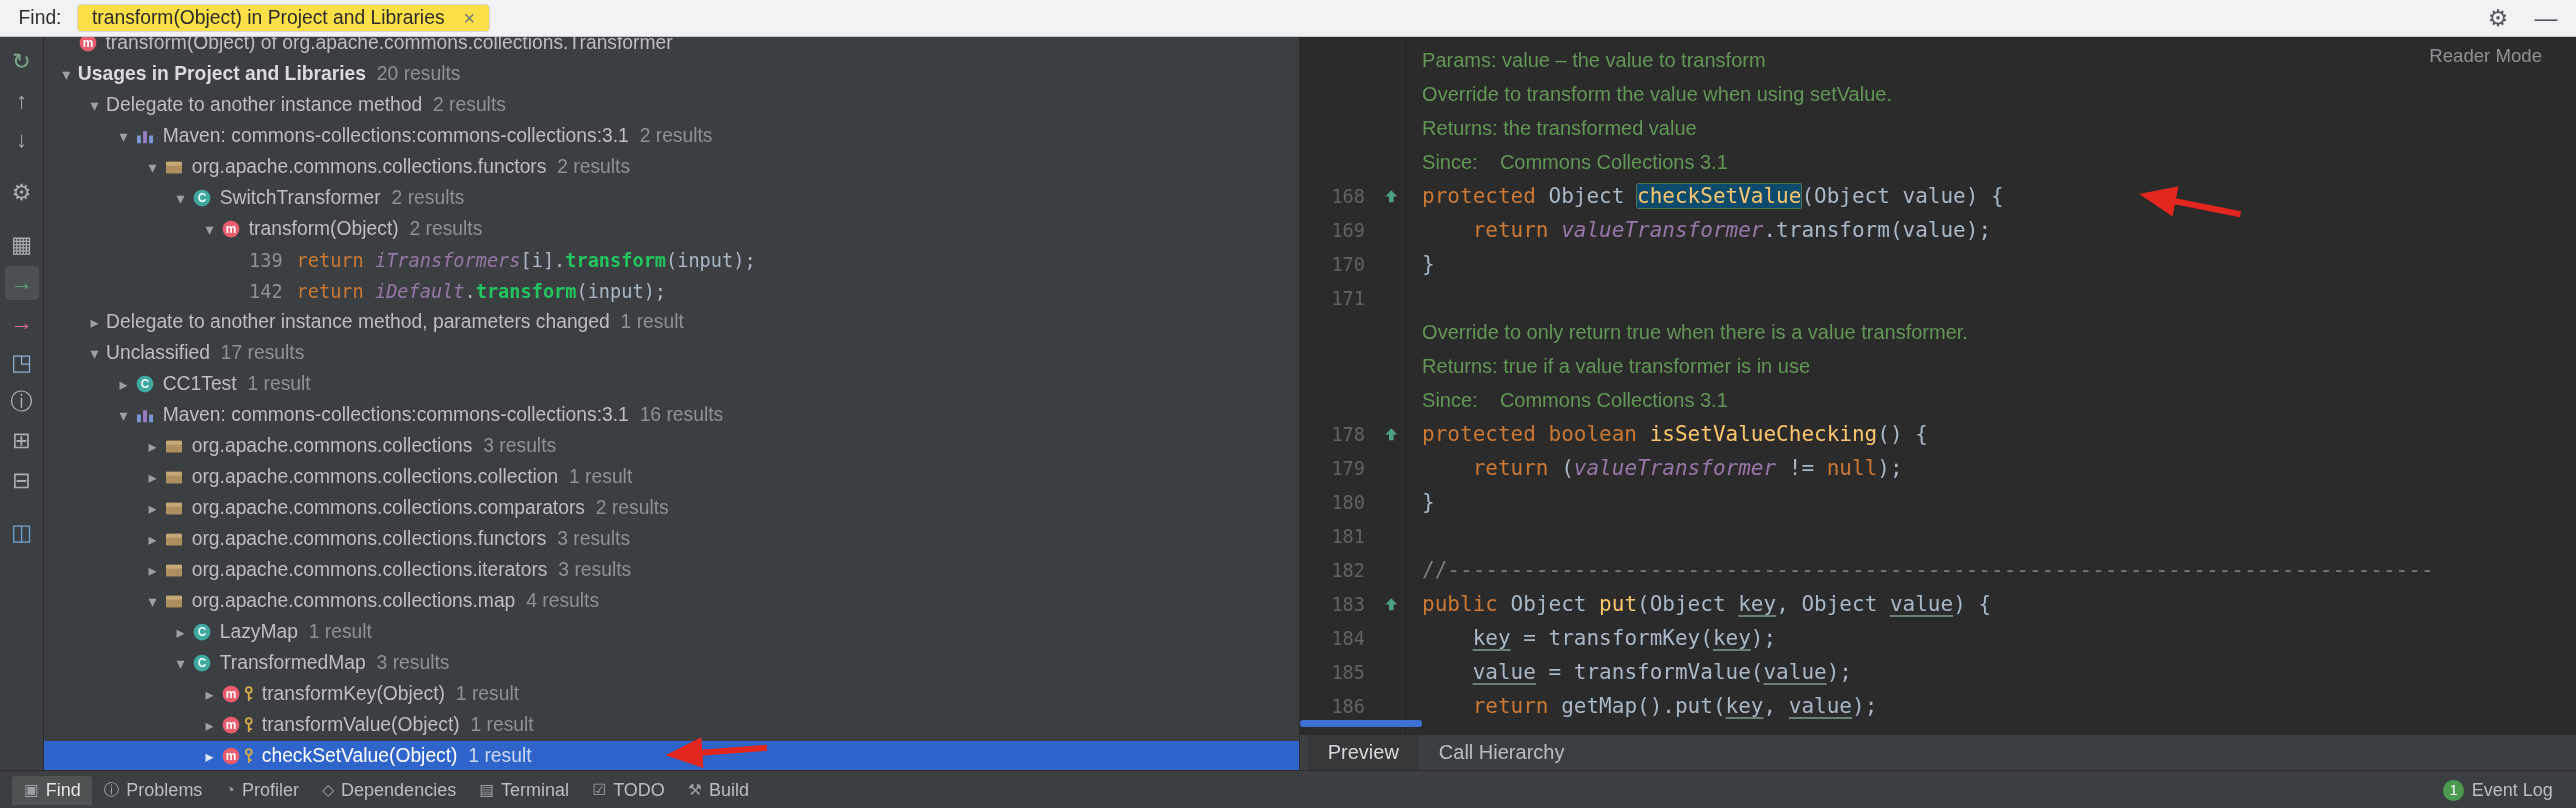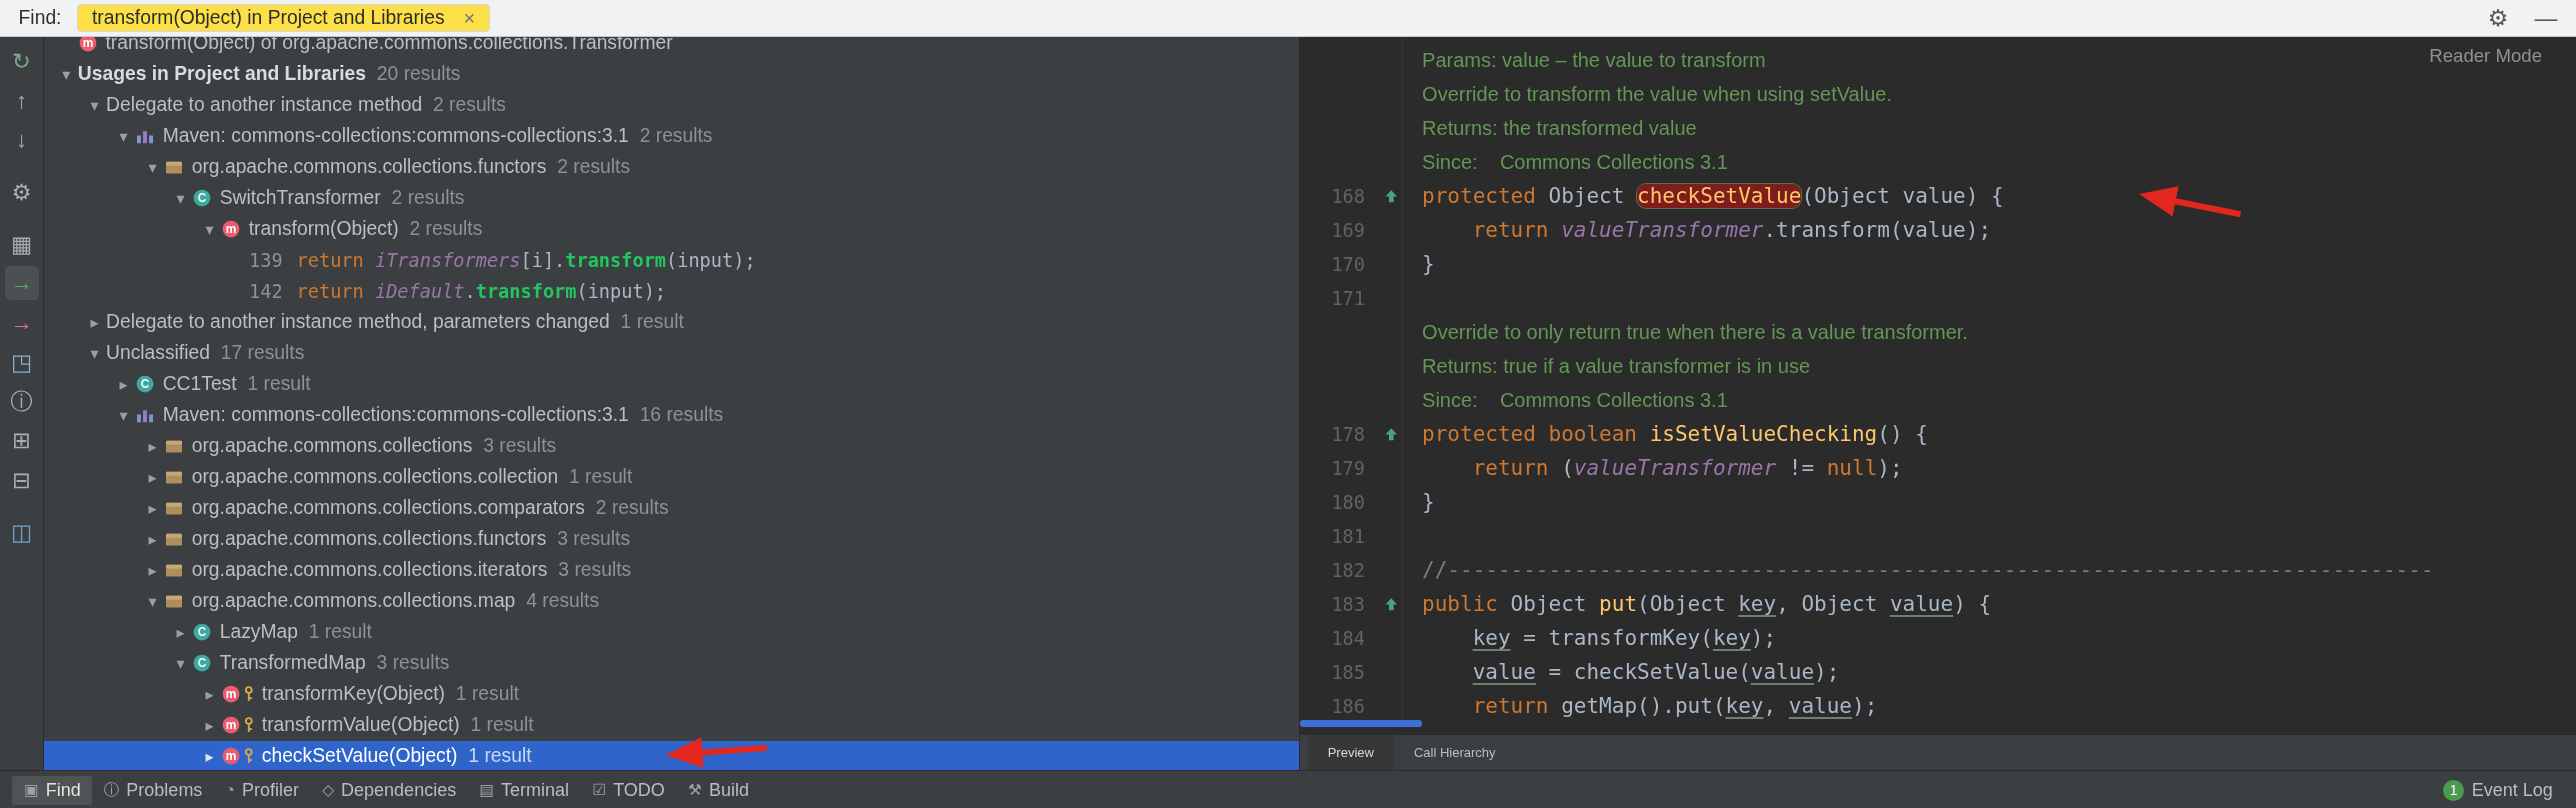--- a/index.html
+++ b/index.html
@@ -53,32 +53,32 @@
         font-family:"DejaVu Sans Mono",monospace;font-size:18.6px;color:#606366}
   .gico{width:37px;flex:none;display:flex;justify-content:center;align-items:center}
   .gico svg{width:18.6px;height:18.6px}
   .lc{white-space:pre;padding-left:12.4px}
   .codeline .lc{font-family:"DejaVu Sans Mono",monospace;font-size:21px;color:#A9B7C6}
   .docline  .lc{font-size:20px;color:#629755}
   .sg-kw{color:#CC7832}
   .sg-pl{color:#A9B7C6}
   .sg-fld{color:#9876AA;font-style:italic}
   .sg-md{color:#FFC66B}
-  .sg-hl{color:#FFC66B;background:#7f1d1d;outline:0.8px solid #50724F;border-radius:9px}
+  .sg-hl{color:#FFC66B;background:#0c4a6e;outline:0.8px solid #50724F;border-radius:1px}
   .sg-cm{color:#7A7E83}
   .sg-pm{color:#A9B7C6;text-decoration:underline;text-decoration-thickness:1.5px;
          text-underline-offset:3.9px;text-decoration-color:#6B7F74}
   .sg-mt{color:#22c55e;font-weight:bold}
   .reader{position:absolute;top:7.7px;right:34px;font-size:18.6px;color:#8E9296}
   .hthumb{position:absolute;left:0;bottom:7.7px;width:122px;height:7px;background:#3E6FD6;border-radius:3.1px}
 
   
   .tabrow{position:absolute;left:1300px;right:0;bottom:39px;height:36px;background:#3C3F41;
           border-top:0.8px solid #2B2B2B;display:flex;align-items:center;padding-left:7.7px;box-sizing:border-box}
-  .ptab{padding:0 20px;height:100%;display:flex;align-items:center;font-size:13px;color:#BBBEC1}
+  .ptab{padding:0 20px;height:100%;display:flex;align-items:center;font-size:20px;color:#BBBEC1}
   .ptab.act{background:#353739;color:#D7D9DB}
 
   
   .statusbar{position:absolute;left:0;right:0;bottom:0;height:39px;background:#3C3F41;
              border-top:0.8px solid #2B2B2B;display:flex;align-items:center;padding:0 12.4px;box-sizing:border-box}
   .sbitem{display:flex;align-items:center;gap:7px;padding:0 11.6px;height:29px;font-size:18px;
           color:#BBBEC1;border-radius:3.1px;flex:none}
   .sbitem.act{background:#505354;color:#E2E4E6}
   .sbico{font-size:15.5px;color:#9DA1A5}
   .sbsp{flex:1}
@@ -466,21 +466,21 @@
           <span class="lc"><span class="sg-kw">public </span><span class="sg-pl">Object </span><span class="sg-md">put</span><span class="sg-pl">(Object </span><span class="sg-pm">key</span><span class="sg-pl">, Object </span><span class="sg-pm">value</span><span class="sg-pl">) {</span></span>
         </div>
         <div class="eline codeline">
           <span class="gnum">184</span>
           <span class="gico"></span>
           <span class="lc"><span class="sg-pl">    </span><span class="sg-pm">key</span><span class="sg-pl"> = transformKey(</span><span class="sg-pm">key</span><span class="sg-pl">);</span></span>
         </div>
         <div class="eline codeline">
           <span class="gnum">185</span>
           <span class="gico"></span>
-          <span class="lc"><span class="sg-pl">    </span><span class="sg-pm">value</span><span class="sg-pl"> = checkSetValue(</span><span class="sg-pm">value</span><span class="sg-pl">);</span></span>
+          <span class="lc"><span class="sg-pl">    </span><span class="sg-pm">value</span><span class="sg-pl"> = transformValue(</span><span class="sg-pm">value</span><span class="sg-pl">);</span></span>
         </div>
         <div class="eline codeline">
           <span class="gnum">186</span>
           <span class="gico"></span>
           <span class="lc"><span class="sg-pl">    </span><span class="sg-kw">return </span><span class="sg-pl">getMap().put(</span><span class="sg-pm">key</span><span class="sg-pl">, </span><span class="sg-pm">value</span><span class="sg-pl">);</span></span>
         </div>
       </div>
     <span class="reader">Reader Mode</span>
     <div class="hthumb"></div>
   </div>

